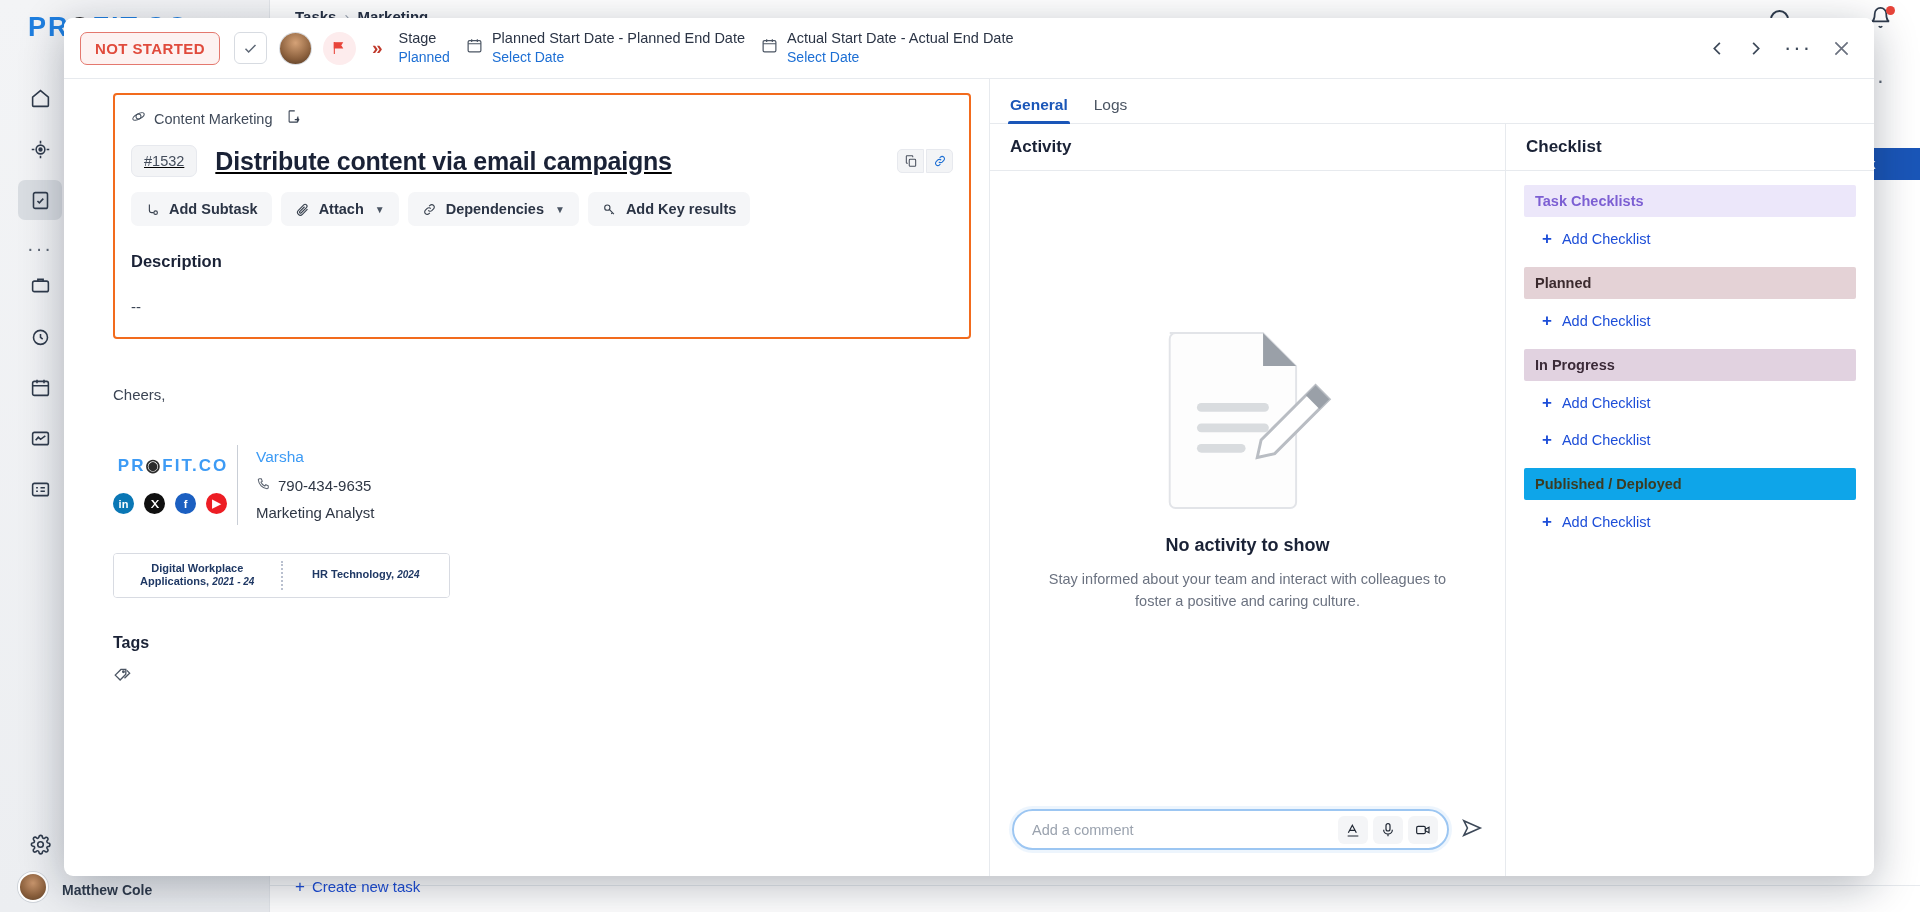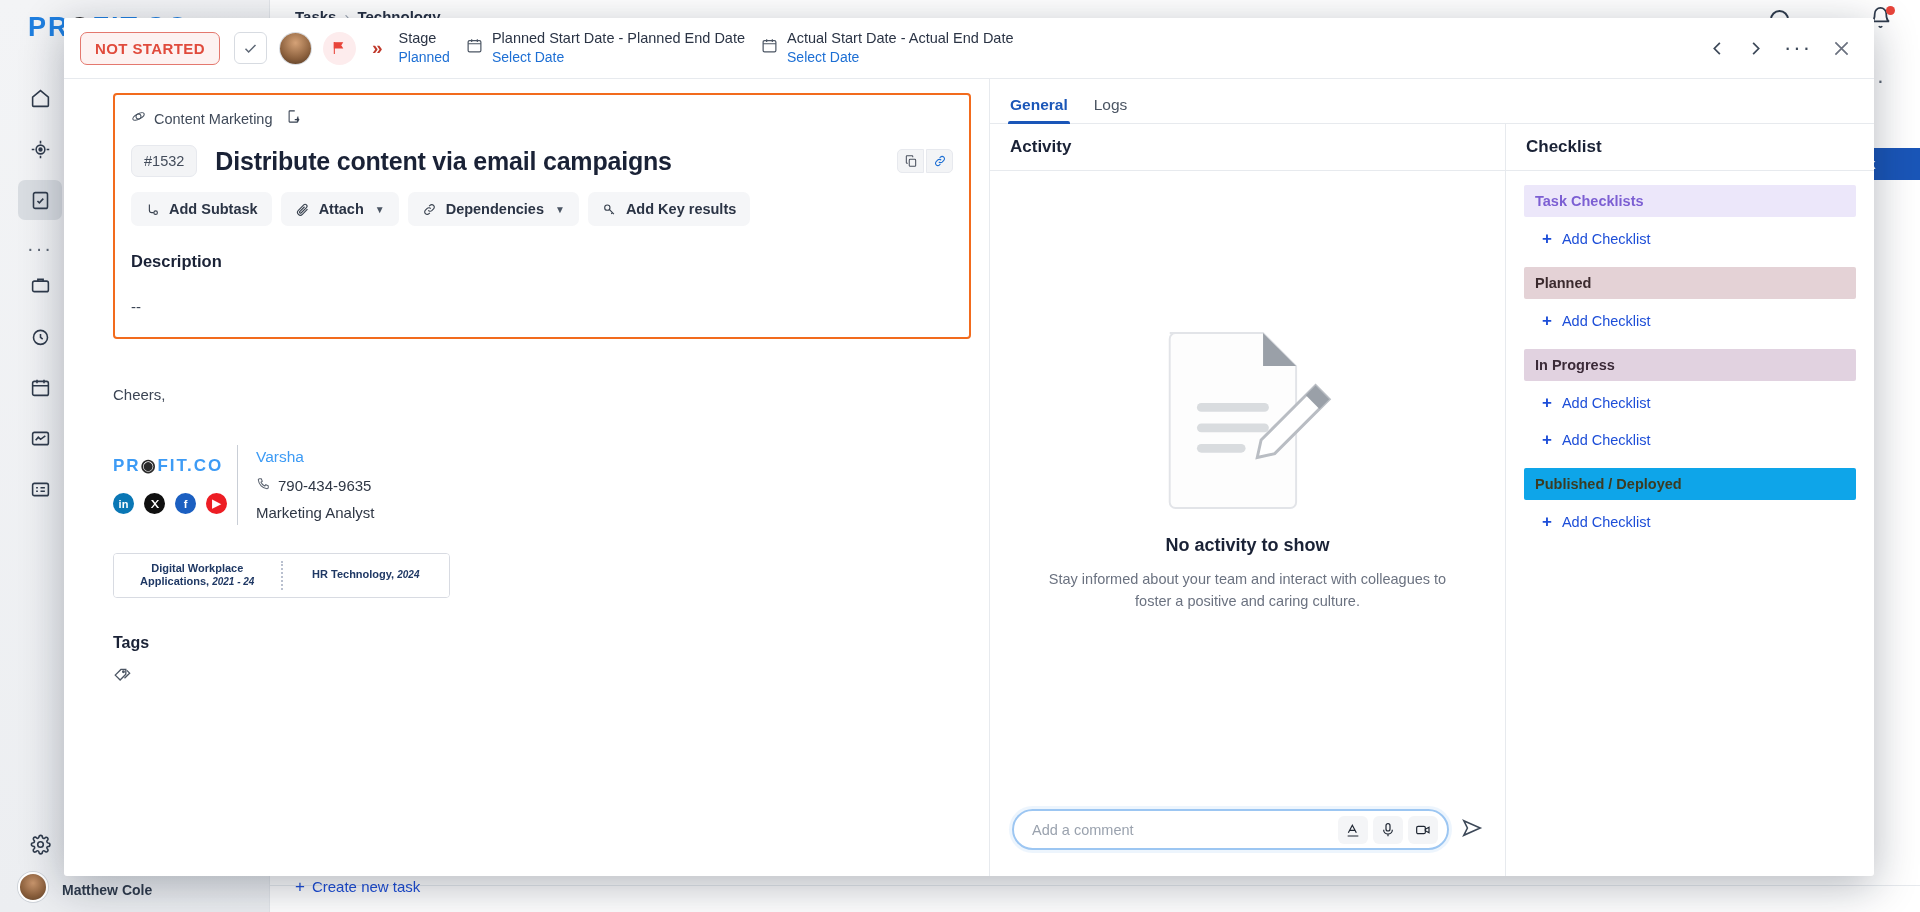--- a/index.html
+++ b/index.html
@@ -73,21 +73,21 @@
   }
   .bg-createtask .plus { font-size: 17px; margin-right: 7px; }
   .bg-hline {
     position: absolute; left: 270px; right: 0; height: 1px; background: #e7eaee;
   }
 
   
   .modal {
     position: absolute; left: 64px; top: 18px;
     width: 1810px; height: 858px; background: #fff;
-    border-radius: 3px; box-shadow: 0 10px 44px rgba(10,20,40,.30);
+    border-radius: 9px; box-shadow: 0 10px 44px rgba(10,20,40,.30);
     display: flex; flex-direction: column; overflow: hidden;
   }
 
   
   .m-header {
     height: 61px; flex: 0 0 61px; display: flex; align-items: center;
     padding: 0 14px 0 16px; border-bottom: 1px solid #e7eaee; background:#fff;
   }
   .status-pill {
     border: 1.4px solid #e4786e; color: #e04b3c; background: #fdf2f1;
@@ -135,21 +135,21 @@
     border: 2.5px solid #f26b1d; border-radius: 4px;
     padding: 14px 16px 22px 16px;
   }
   .proj-line { display: flex; align-items: center; gap: 8px; }
   .proj-ico { color: #4b5563; }
   .proj-ico svg { width: 15px; height: 15px; }
   .proj-name { font-size: 14.5px; color: #414b5a; }
   .proj-open { color: #374151; margin-left: 6px; }
   .proj-open svg { width: 15px; height: 15px; }
 
-  .title-row { display: flex; align-items: center; margin-top: 17px; position: relative; }
+  .title-row { display: flex; align-items: center; margin-top: 17px; position: relative; text-decoration: underline; }
   .id-chip {
     background: #f3f4f6; border: 1px solid #e7e9ee; border-radius: 7px;
     padding: 7px 12px; font-size: 14.5px; color: #434c5b;
   }
   .task-title {
     margin-left: 18px; font-size: 25px; font-weight: bold; color: #1a2236;
     letter-spacing: -.2px;
   }
   .title-actions { margin-left: auto; display: flex; gap: 2px; }
   .t-act {
@@ -171,21 +171,21 @@
   .act-btn svg { width: 15px; height: 15px; color: #39424f; }
   .act-btn .caret { font-size: 10px; color: #4b5563; margin-left: 2px; }
 
   .desc-head { margin-top: 26px; font-size: 16.5px; font-weight: bold; color: #1a2236; }
   .desc-body { margin-top: 13px; font-size: 15px; line-height: 1.5; color: #3c4554; max-width: 850px; }
   .desc-dashes { margin-top: 27px; font-size: 15px; color: #3c4554; }
 
   
   .sig-cheers { margin-top: 47px; font-size: 15px; color: #3c4554; }
   .sig-block { margin-top: 42px; display: flex; align-items: center; }
-  .sig-left { width: 120px; }
+  .sig-left { width: 120px; text-align: center; }
   .pro-logo { font-size: 17px; font-weight: bold; letter-spacing: 2px; color: #3d9bf5; }
   .pro-logo .o1 { color: #2b2b2b; }
   .soc-row { margin-top: 17px; display: flex; gap: 10px; }
   .soc {
     width: 21px; height: 21px; border-radius: 50%; color: #fff;
     display: flex; align-items: center; justify-content: center;
     font-size: 11px; font-weight: bold;
   }
   .soc.li { background: #0a77b5; }
   .soc.x  { background: #101010; }
@@ -343,21 +343,21 @@
               <circle cx="12" cy="12" r="3.2"></circle>
               <path d="M19.4 15a1.6 1.6 0 0 0 .3 1.8l.1.1a2 2 0 1 1-2.8 2.8l-.1-.1a1.6 1.6 0 0 0-2.7 1.1 2 2 0 1 1-4 0 1.6 1.6 0 0 0-2.7-1.1l-.1.1A2 2 0 1 1 4.6 17l.1-.1A1.6 1.6 0 0 0 3.6 14a2 2 0 1 1 0-4 1.6 1.6 0 0 0 1.1-2.7l-.1-.1A2 2 0 1 1 7.4 4.4l.1.1A1.6 1.6 0 0 0 10.2 3.6a2 2 0 1 1 4 0 1.6 1.6 0 0 0 2.7 1.1l.1-.1a2 2 0 1 1 2.8 2.8l-.1.1a1.6 1.6 0 0 0 1.1 2.7 2 2 0 1 1 0 4 1.6 1.6 0 0 0-1.4.8z"></path>
             </svg>
         </div>
         <div class="avatar-sm"></div>
       </div>
       <div class="bg-username">Matthew Cole</div>
     </div>
 
     <div class="bg-breadcrumb">
-      <span>Tasks</span><span class="sep">›</span><span>Technology</span>
+      <span>Tasks</span><span class="sep">›</span><span>Marketing</span>
     </div>
     <div class="bg-search-circle"></div>
     <div class="bg-bell">
       <svg viewBox="0 0 24 24" fill="none" stroke="currentColor" stroke-width="1.8">
           <path d="M18 8a6 6 0 1 0-12 0c0 7-3 8-3 8h18s-3-1-3-8"></path>
           <path d="M13.7 21a2 2 0 0 1-3.4 0"></path>
         </svg>
     </div>
     <div class="bell-dot"></div>
     <div class="bg-rowdots">···</div>

